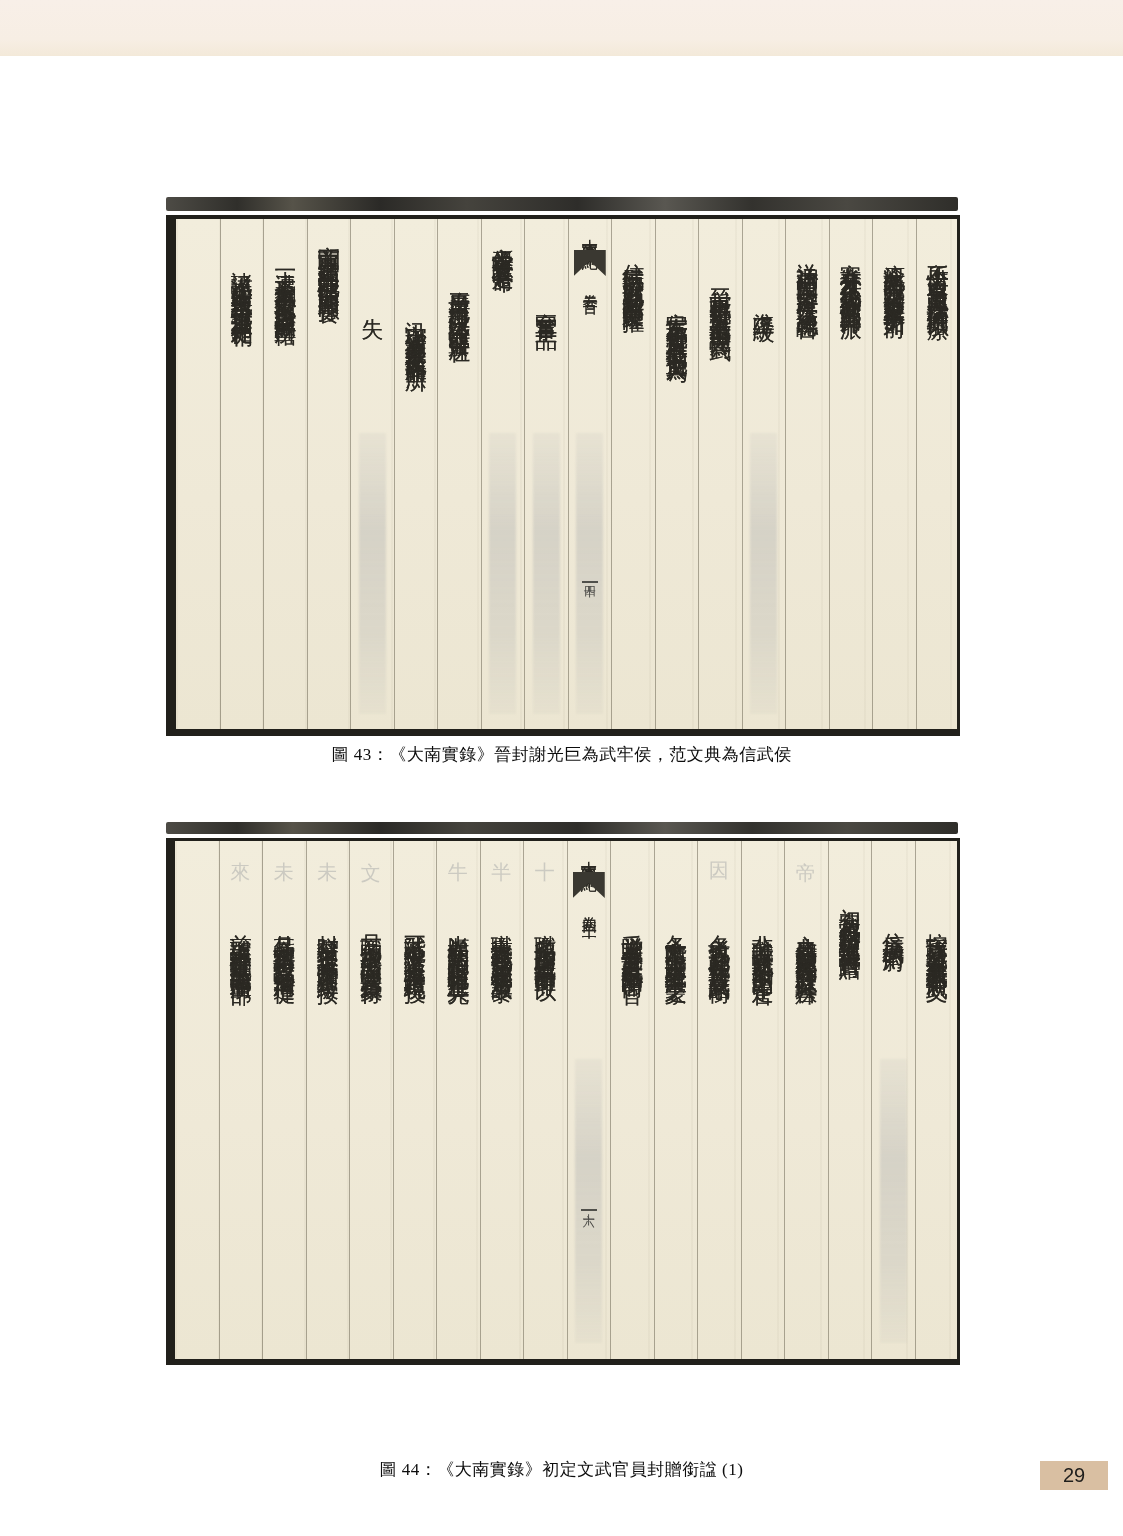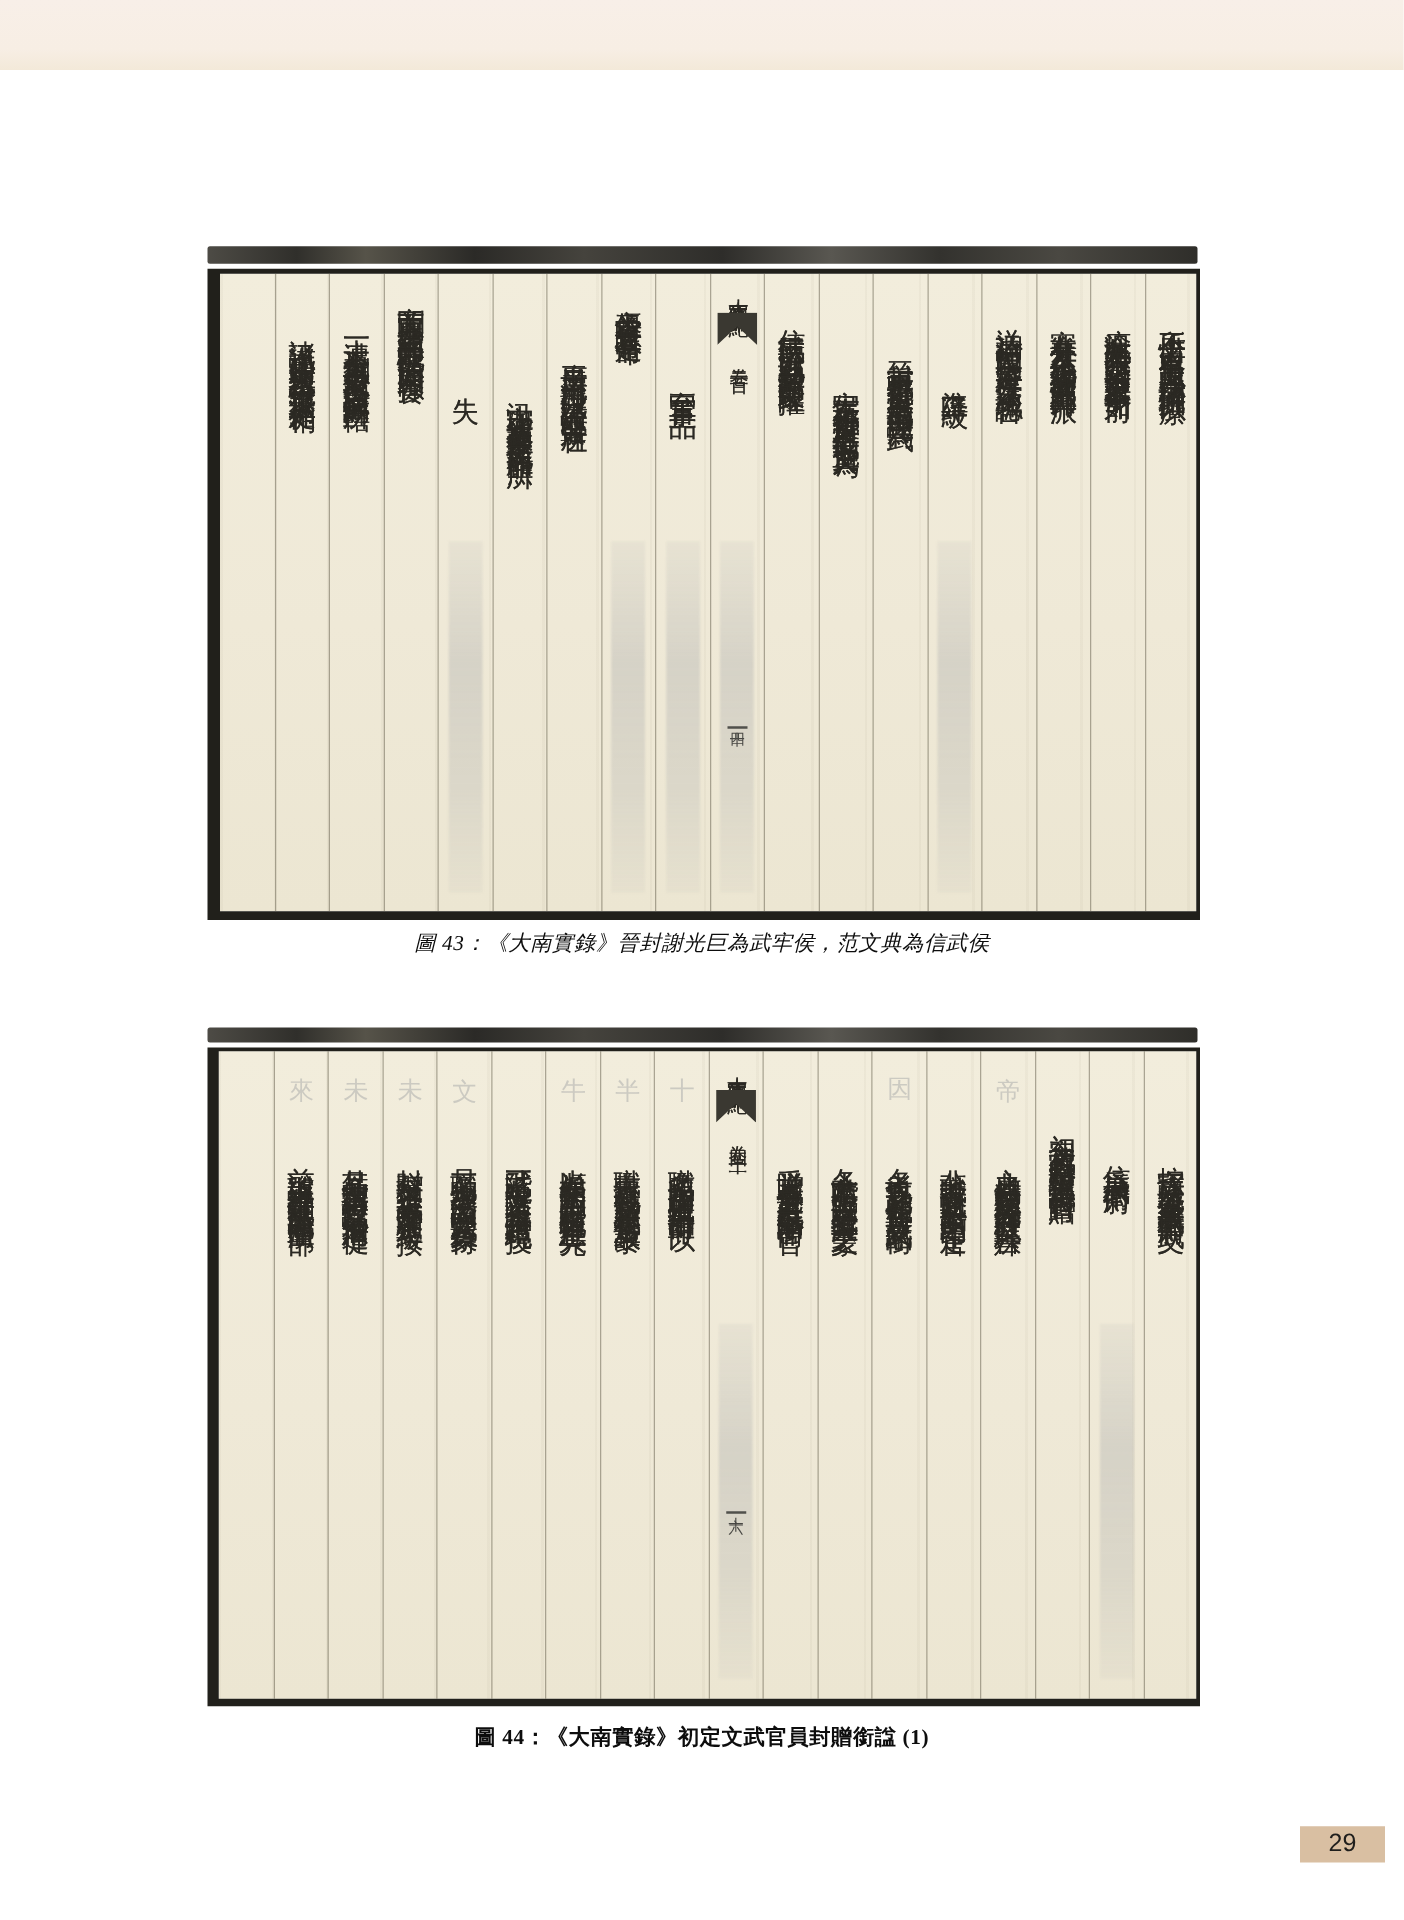--- a/index.html
+++ b/index.html
@@ -67,22 +67,22 @@
     position:absolute;top:70%;left:50%;transform:translateX(-50%);
     border-bottom:2px solid #46443c;padding:0 2px 3px;
   }
   .folio .vtext{font-size:12px;letter-spacing:1px;height:auto;text-shadow:none;color:#3c3a33;}
   
   .caption{
     position:absolute;left:0;width:1123px;text-align:center;
     font-size:17px;color:#0d0d0d;letter-spacing:.5px;
     font-family:"Liberation Serif","DejaVu Serif",serif;
   }
-  .cap1{top:743px;font-style:italic;}
-  .cap2{top:1378px;font-weight:bold;}
+  .cap1{top:743px;}
+  .cap2{top:1458px;}
   .page-badge{
     position:absolute;left:1040px;top:1461px;width:68px;height:29px;
     background:#d9bfa2;display:flex;align-items:center;justify-content:center;
     font-family:"Liberation Sans","DejaVu Sans",sans-serif;
     font-size:20px;color:#1f1e1c;
   }
 </style>
 </head>
 <body>
 

